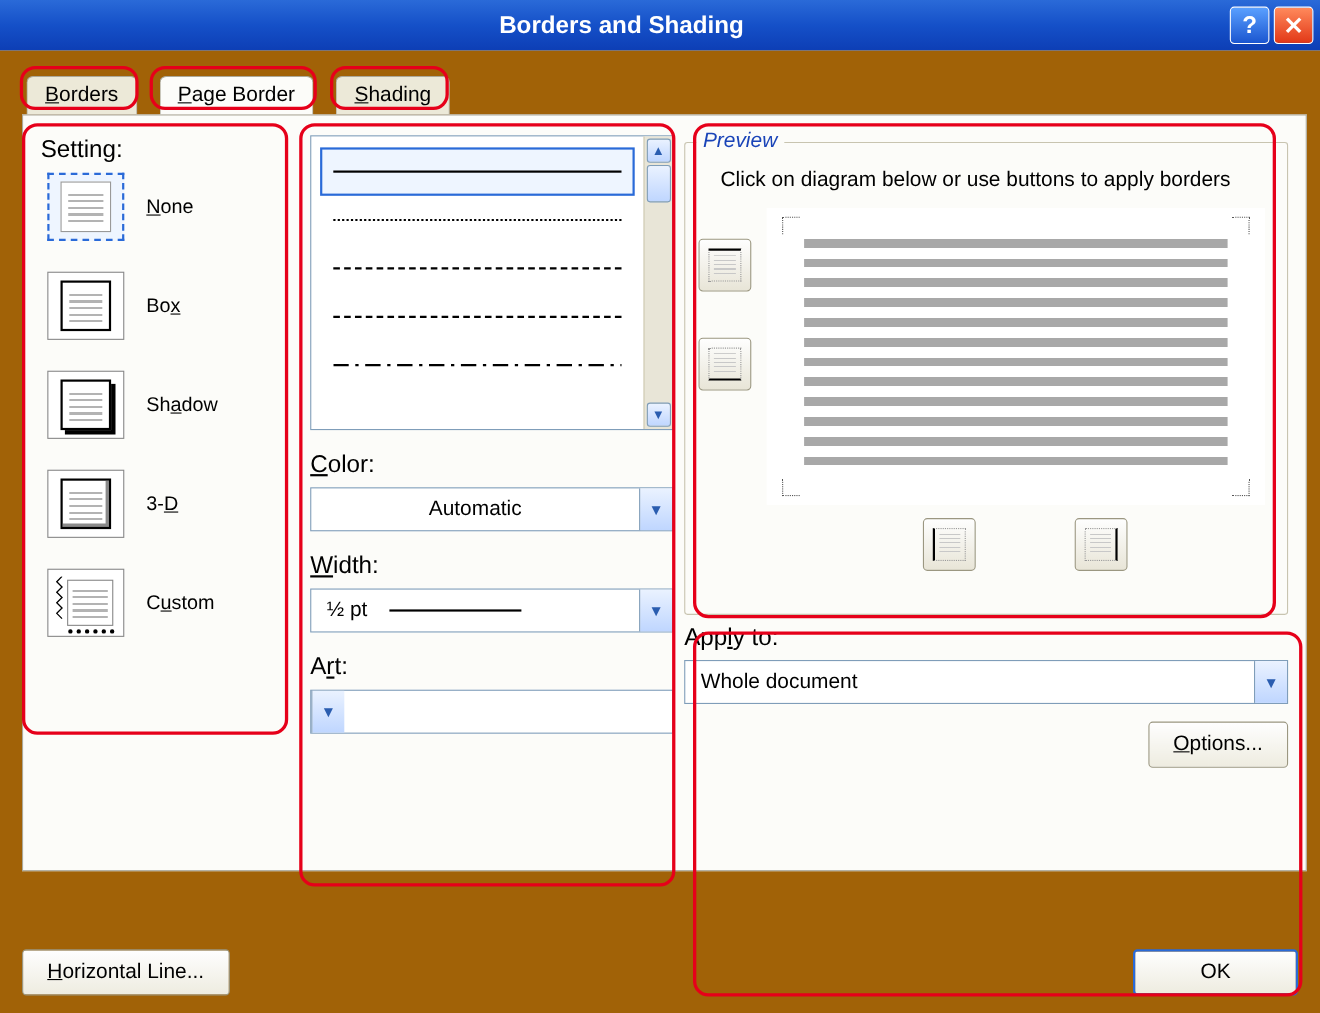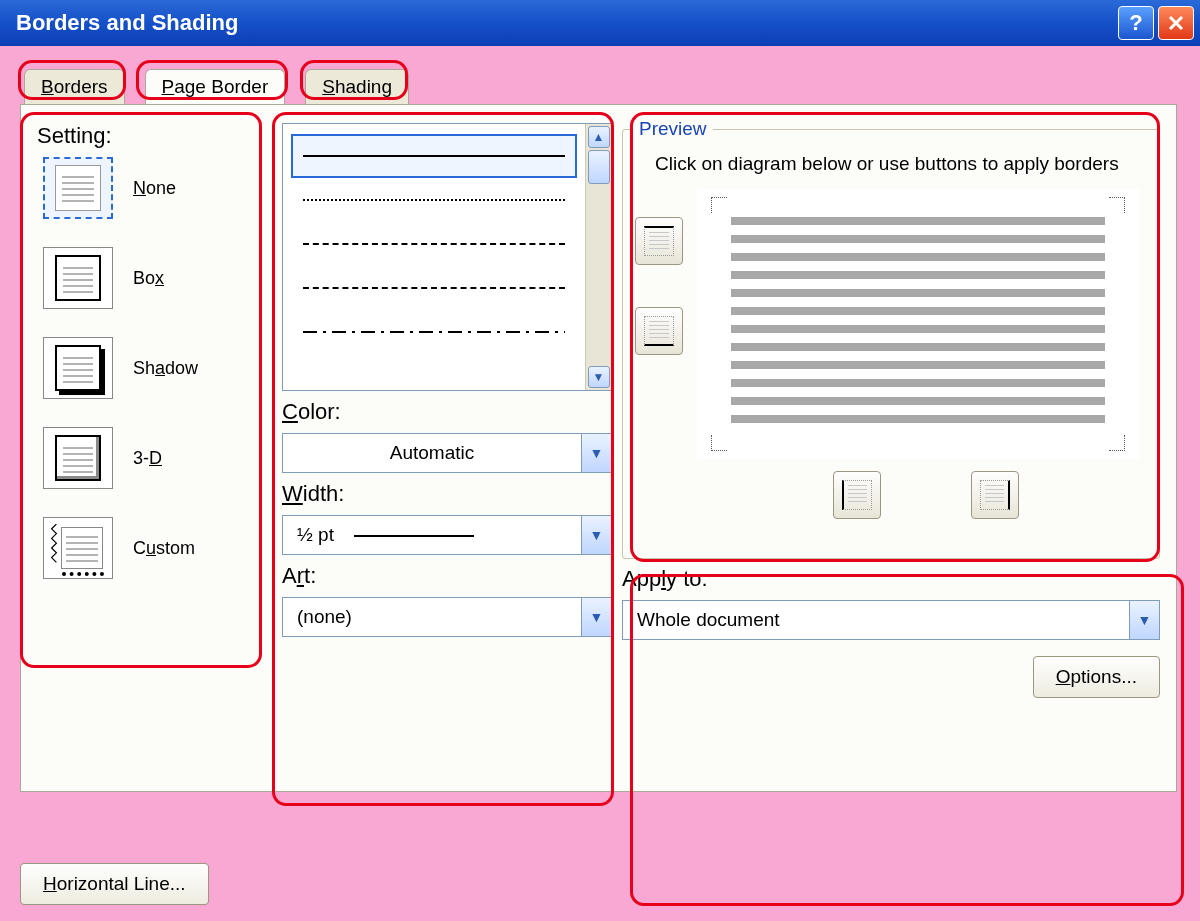--- a/index.html
+++ b/index.html
@@ -15,39 +15,40 @@
   .titlebar {
     height: 46px;
     background: linear-gradient(to bottom, #2a6ad8 0%, #1550c8 50%, #0d3eb5 100%);
     display: flex;
     align-items: center;
     padding: 0 6px 0 16px;
     color: white;
     font-weight: bold;
     font-size: 22px;
     position: relative;
+    text-align: center;
   }
   .titlebar .title { flex: 1; }
   .win-btn {
     width: 36px; height: 34px;
     margin-left: 4px;
     border: 1px solid #fff;
     border-radius: 4px;
     display: flex;
     align-items: center;
     justify-content: center;
     font-weight: bold;
     font-size: 22px;
     color: white;
   }
   .help-btn { background: linear-gradient(to bottom, #5aa0ff, #1b56d0); }
   .close-btn { background: linear-gradient(to bottom, #ff8a5c, #e23817); }
   .dialog-body {
-    background: #f9a8d4;
-    padding: 12px 23px 18px 20px;
+    background: #a16207;
+    padding: 12px 12px 18px 20px;
     height: calc(100% - 46px);
     position: relative;
   }
   
   .ann {
     border: 3px solid #e6001a;
     border-radius: 14px;
     position: absolute;
     pointer-events: none;
     z-index: 5;
@@ -181,32 +182,32 @@
   .combo .combo-text { flex:1; text-align:center; padding: 0 8px; font-size:19px; }
   .combo .combo-text.left { text-align:left; padding-left:14px; }
   .combo .combo-arrow {
     width: 30px; height: 100%;
     background: linear-gradient(to bottom, #eaf2ff, #bfd6ff);
     border-left: 1px solid #7f9db9;
     display:flex;align-items:center;justify-content:center;
     color:#2a5db0; font-size:14px;
   }
   .width-sample { display:inline-block; width:120px; border-top:2px solid #000; vertical-align:middle; margin-left:20px; }
-  .field-block { margin-top: 8px; }
+  .field-block { margin-top: 18px; }
   
   .group-frame {
     border: 1px solid #c8c4b0;
     border-radius: 3px;
     position: relative;
     padding: 16px 12px 14px 12px;
     margin-top: 6px;
   }
   .group-title {
     position:absolute; top:-12px; left:10px; background:#fcfcf9;
-    color:#1a44b8; padding:0 6px; font-size:19px;
+    color:#1a44b8; padding:0 6px; font-size:19px;font-style:italic;
   }
   .preview-hint { font-size:19px; line-height:1.3; margin:6px 20px 12px; }
   .preview-stage {
     display:flex; align-items:flex-start; gap:14px;
   }
   .edge-btns-v { display:flex; flex-direction:column; gap:42px; margin-top:28px;}
   .edge-btn {
     width:48px; height:48px;
     background: linear-gradient(to bottom,#fefefe,#e8e5d7);
     border:1px solid #9b9781;
@@ -387,21 +388,20 @@
         <div class="combo">
           <span class="combo-text left"><span>½ pt</span><span class="width-sample"></span></span>
           <div class="combo-arrow">▼</div>
         </div>
       </div>
 
       <div class="field-block">
         <div class="section-label">A<span class="underline">r</span>t:</div>
 
         <div class="combo">
-          <span class="combo-text left">(none)</span>
           <div class="combo-arrow">▼</div>
         </div>
       </div>
     </div>
 
     <div class="col-preview">
 
       <div class="group-frame" style="height:430px">
         <div class="group-title">Preview</div>
         <div class="preview-hint">Click on diagram below or use buttons to apply borders</div>
@@ -447,20 +447,21 @@
         </div>
       </div>
 
     </div>
 
   </div>
 
   <div class="bottom-row">
     <div class="btn"><span class="underline">H</span>orizontal Line...</div>
 
+    <div class="btn default push-right" style="width:150px">OK</div>
   </div>
 
   <div class="ann" style="left:18px;  top:14px;  width:108px; height:40px;"></div>
   <div class="ann" style="left:136px; top:14px;  width:152px; height:40px;"></div>
   <div class="ann" style="left:300px; top:14px;  width:108px; height:40px;"></div>
   <div class="ann" style="left:20px;  top:66px;  width:242px; height:556px;"></div>
   <div class="ann" style="left:272px; top:66px;  width:342px; height:694px;"></div>
   <div class="ann" style="left:630px; top:66px;  width:530px; height:450px;"></div>
   <div class="ann" style="left:630px; top:528px; width:554px; height:332px;"></div>
 

